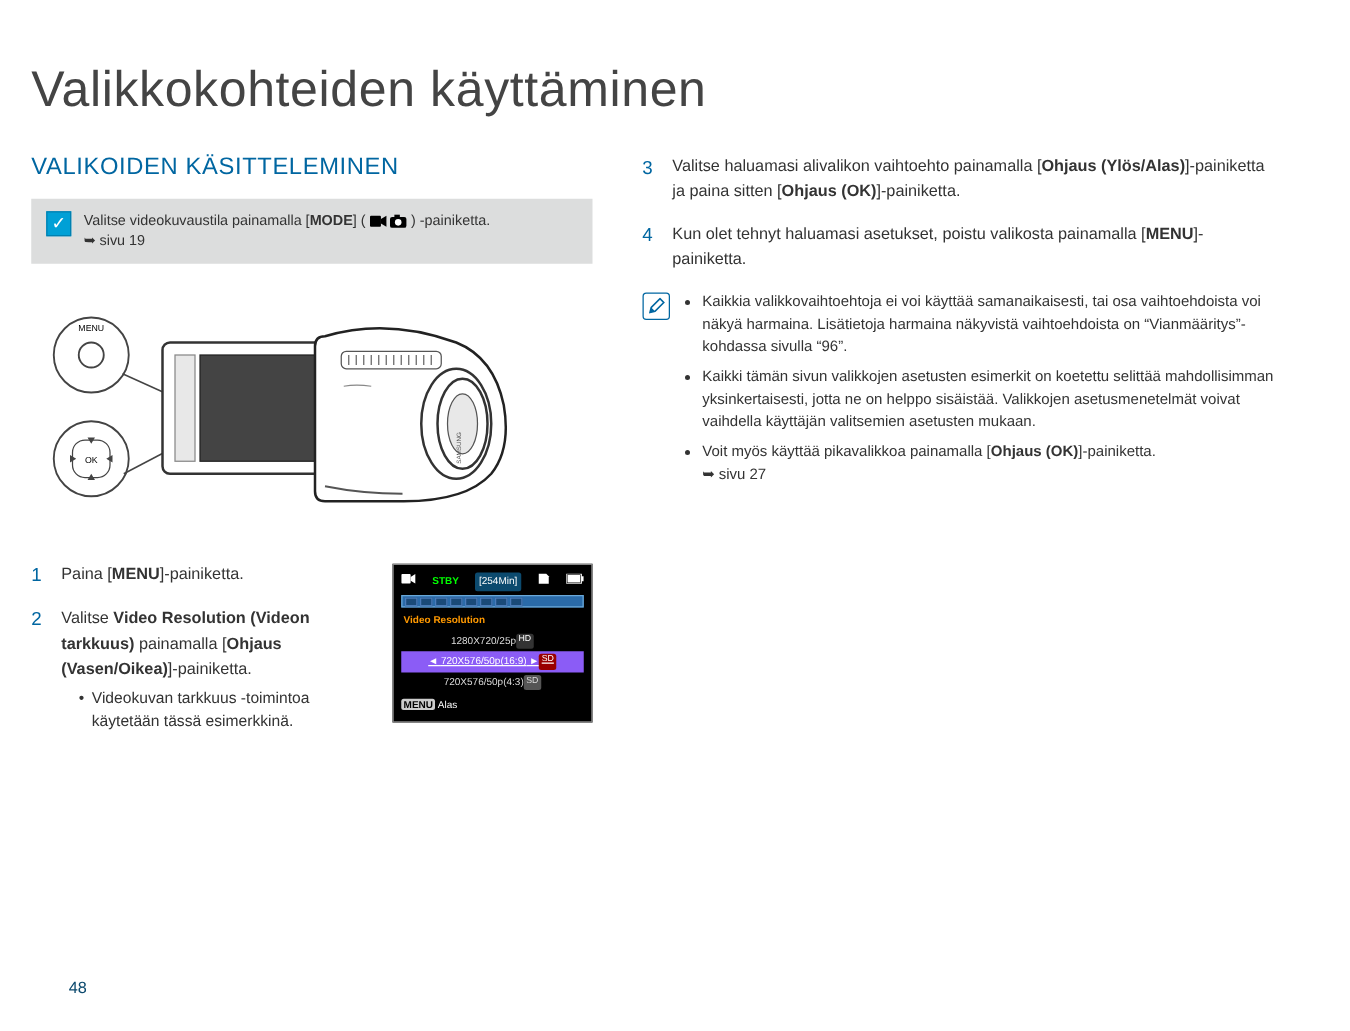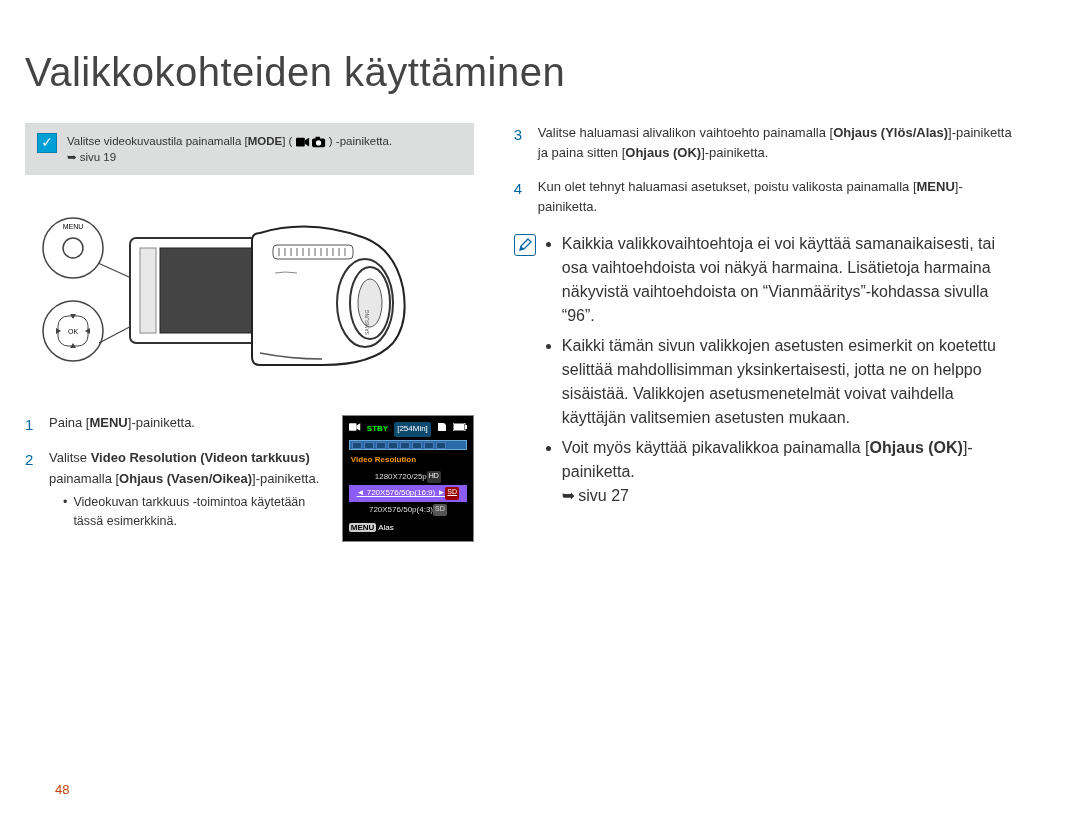--- a/index.html
+++ b/index.html
@@ -67,21 +67,21 @@
   .camcorder-svg { width: 400px; height: 190px; }
   .steps { font-size: 13px; line-height: 1.55; }
   .step { display:flex; gap:12px; margin-bottom:12px; align-items:flex-start; }
   .step-num { color:#0066a1; font-size:15px; flex-shrink:0; width:12px; }
   .step-body { flex:1; }
   .step-sub { margin:4px 0 0 14px; font-size:12.5px; }
   .bullet { display:flex; gap:6px; }
   .bullet::before { content:"•"; }
   .lcd-panel {
     float: right;
-    width: 132px;
+    width: 160px;
     margin-left: 14px;
     margin-top: 2px;
     background: #000;
     color:#fff;
     font-size: 8px;
     padding: 6px;
     border:1px solid #888;
   }
   .lcd-header { display:flex; justify-content:space-between; align-items:center; margin-bottom:3px;}
   .lcd-stby { color:#0f0; font-weight:bold;}
@@ -100,38 +100,39 @@
   .info-icon {
     width: 22px; height:22px; flex-shrink:0;
     border:1.5px solid #0066a1; border-radius:3px;
     display:flex; align-items:center; justify-content:center;
     margin-top:2px;
   }
   .info-icon .pencil {
     width:14px; height:14px;
   }
   .right-top .step { margin-bottom:14px;}
-  .right-notes { display:flex; gap:10px; font-size:16px; line-height:1.5; margin-top:8px;}
+  .right-notes { display:flex; gap:10px; font-size:12px; line-height:1.5; margin-top:8px;}
   .right-notes ul { list-style:disc; padding-left:16px;}
   .right-notes li { margin-bottom:6px;}
   .arrow::before{ content:"➥"; margin-right:3px;}
-  .pageno { position:absolute; bottom:28px; left:55px; font-size:13px; color:#c2410c;}
+  .pageno { position:absolute; bottom:28px; left:55px; font-size:13px; color:#0c4a6e;}
   .mode-icons{ display:inline-flex; align-items:center; gap:2px; vertical-align:middle;}
   .mode-icons svg{ width:14px; height:12px;}
   b{ font-weight:bold;}
 </style>
 </head>
 <body>
 
 <div class="page">
   <h1 class="title">Valikkokohteiden käyttäminen</h1>
 
   <div class="columns">
 
     <div class="col-left">
+      <h2 class="section">VALIKOIDEN KÄSITTELEMINEN</h2>
 
 
       <div class="mode-note">
         <div class="check-icon">✓</div>
         <div>
           <span>Valitse videokuvaustila painamalla [</span><b>MODE</b><span>] ( </span>
           <span class="mode-icons">
             <svg viewBox="0 0 16 12">
                 <rect x="0" y="1" width="10" height="10" rx="1" fill="#000"></rect>
                 <path d="M10 4 L15 1 L15 11 L10 8 Z" fill="#000"></path>

